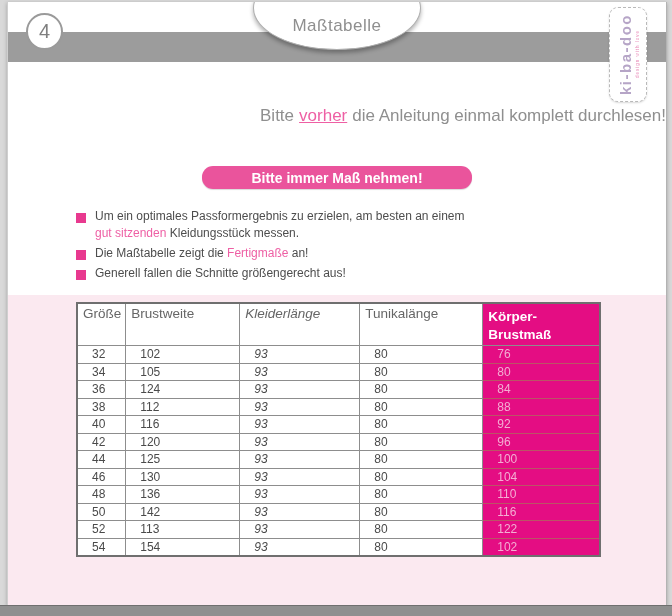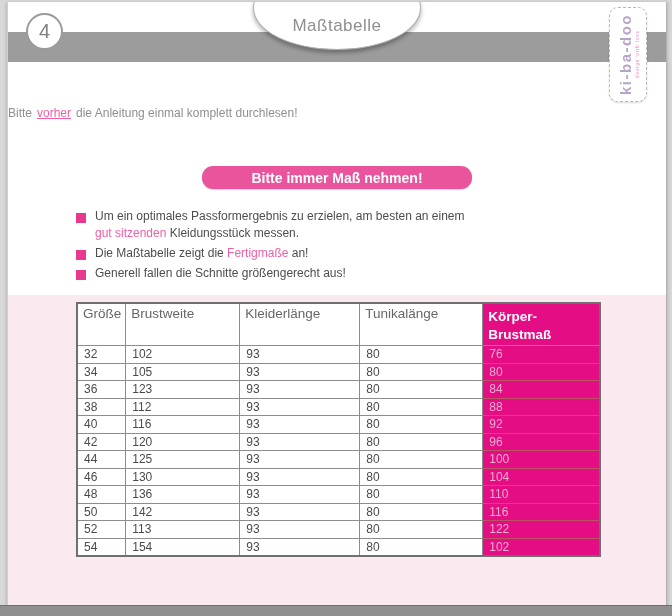--- a/index.html
+++ b/index.html
@@ -50,22 +50,22 @@
     writing-mode:vertical-rl;transform:rotate(180deg);
     font-size:15px;font-weight:bold;color:#b6a5c7;letter-spacing:1.5px;
   }
   .brand-tagline{
     writing-mode:vertical-rl;transform:rotate(180deg);
     font-size:4.5px;color:#e888b6;letter-spacing:1px;white-space:nowrap;
   }
 
   
   .headline{
-    position:absolute;left:0;top:104px;width:100%;text-align:left;
-    font-size:12px;color:#8f8f8f;z-index:0;
+    position:absolute;left:0;top:104px;width:100%;text-align:right;
+    font-size:17px;color:#8f8f8f;z-index:0;
   }
   .hl-link{
     color:var(--pink_accent,#ee5fa4);text-decoration:underline;margin:0 5px;
   }
 
   
   .pink-button{
     position:absolute;left:50%;transform:translateX(-50%);top:164px;
     width:270px;height:23px;border-radius:11px;
     background:var(--pink_button,#ea549c);
@@ -99,25 +99,25 @@
   }
   .size-table th,.size-table td{
     border:1px solid #8d8d8d;box-sizing:border-box;
     text-align:left;vertical-align:middle;overflow:hidden;white-space:nowrap;
   }
   .size-table th{
     height:37px;padding:2px 4px 2px 5px;
     font-size:13.5px;font-weight:normal;color:#666;vertical-align:top;
   }
   .size-table td{
-    height:17.5px;padding:0 4px 0 6px;font-size:12px;color:#4a4a4a;
+    height:17.5px;padding:0 4px 0 14px;font-size:12px;color:#4a4a4a;
   }
   .size-table .c0{width:48px;}
   .size-table .c1{width:114px;}
-  .size-table .c2{width:120px;}
+  .size-table .c2{width:120px;font-style:italic;}
   .size-table .c3{width:123px;}
   .size-table .c4{width:117px;}
   .size-table th.magenta{
     background:var(--magenta,#e40d83);color:#fff;font-weight:bold;
     line-height:1.3;padding-top:4px;
   }
   .size-table td.magenta{
     background:var(--magenta,#e40d83);color:#f3aed3;
     border-color:#b56;border-left:1px solid #8d8d8d;
   }
@@ -185,21 +185,21 @@
             </tr>
             <tr>
               <td class="c0">34</td>
               <td class="c1">105</td>
               <td class="c2">93</td>
               <td class="c3">80</td>
               <td class="c4 magenta">80</td>
             </tr>
             <tr>
               <td class="c0">36</td>
-              <td class="c1">123</td>
+              <td class="c1">124</td>
               <td class="c2">93</td>
               <td class="c3">80</td>
               <td class="c4 magenta">84</td>
             </tr>
             <tr>
               <td class="c0">38</td>
               <td class="c1">112</td>
               <td class="c2">93</td>
               <td class="c3">80</td>
               <td class="c4 magenta">88</td>

